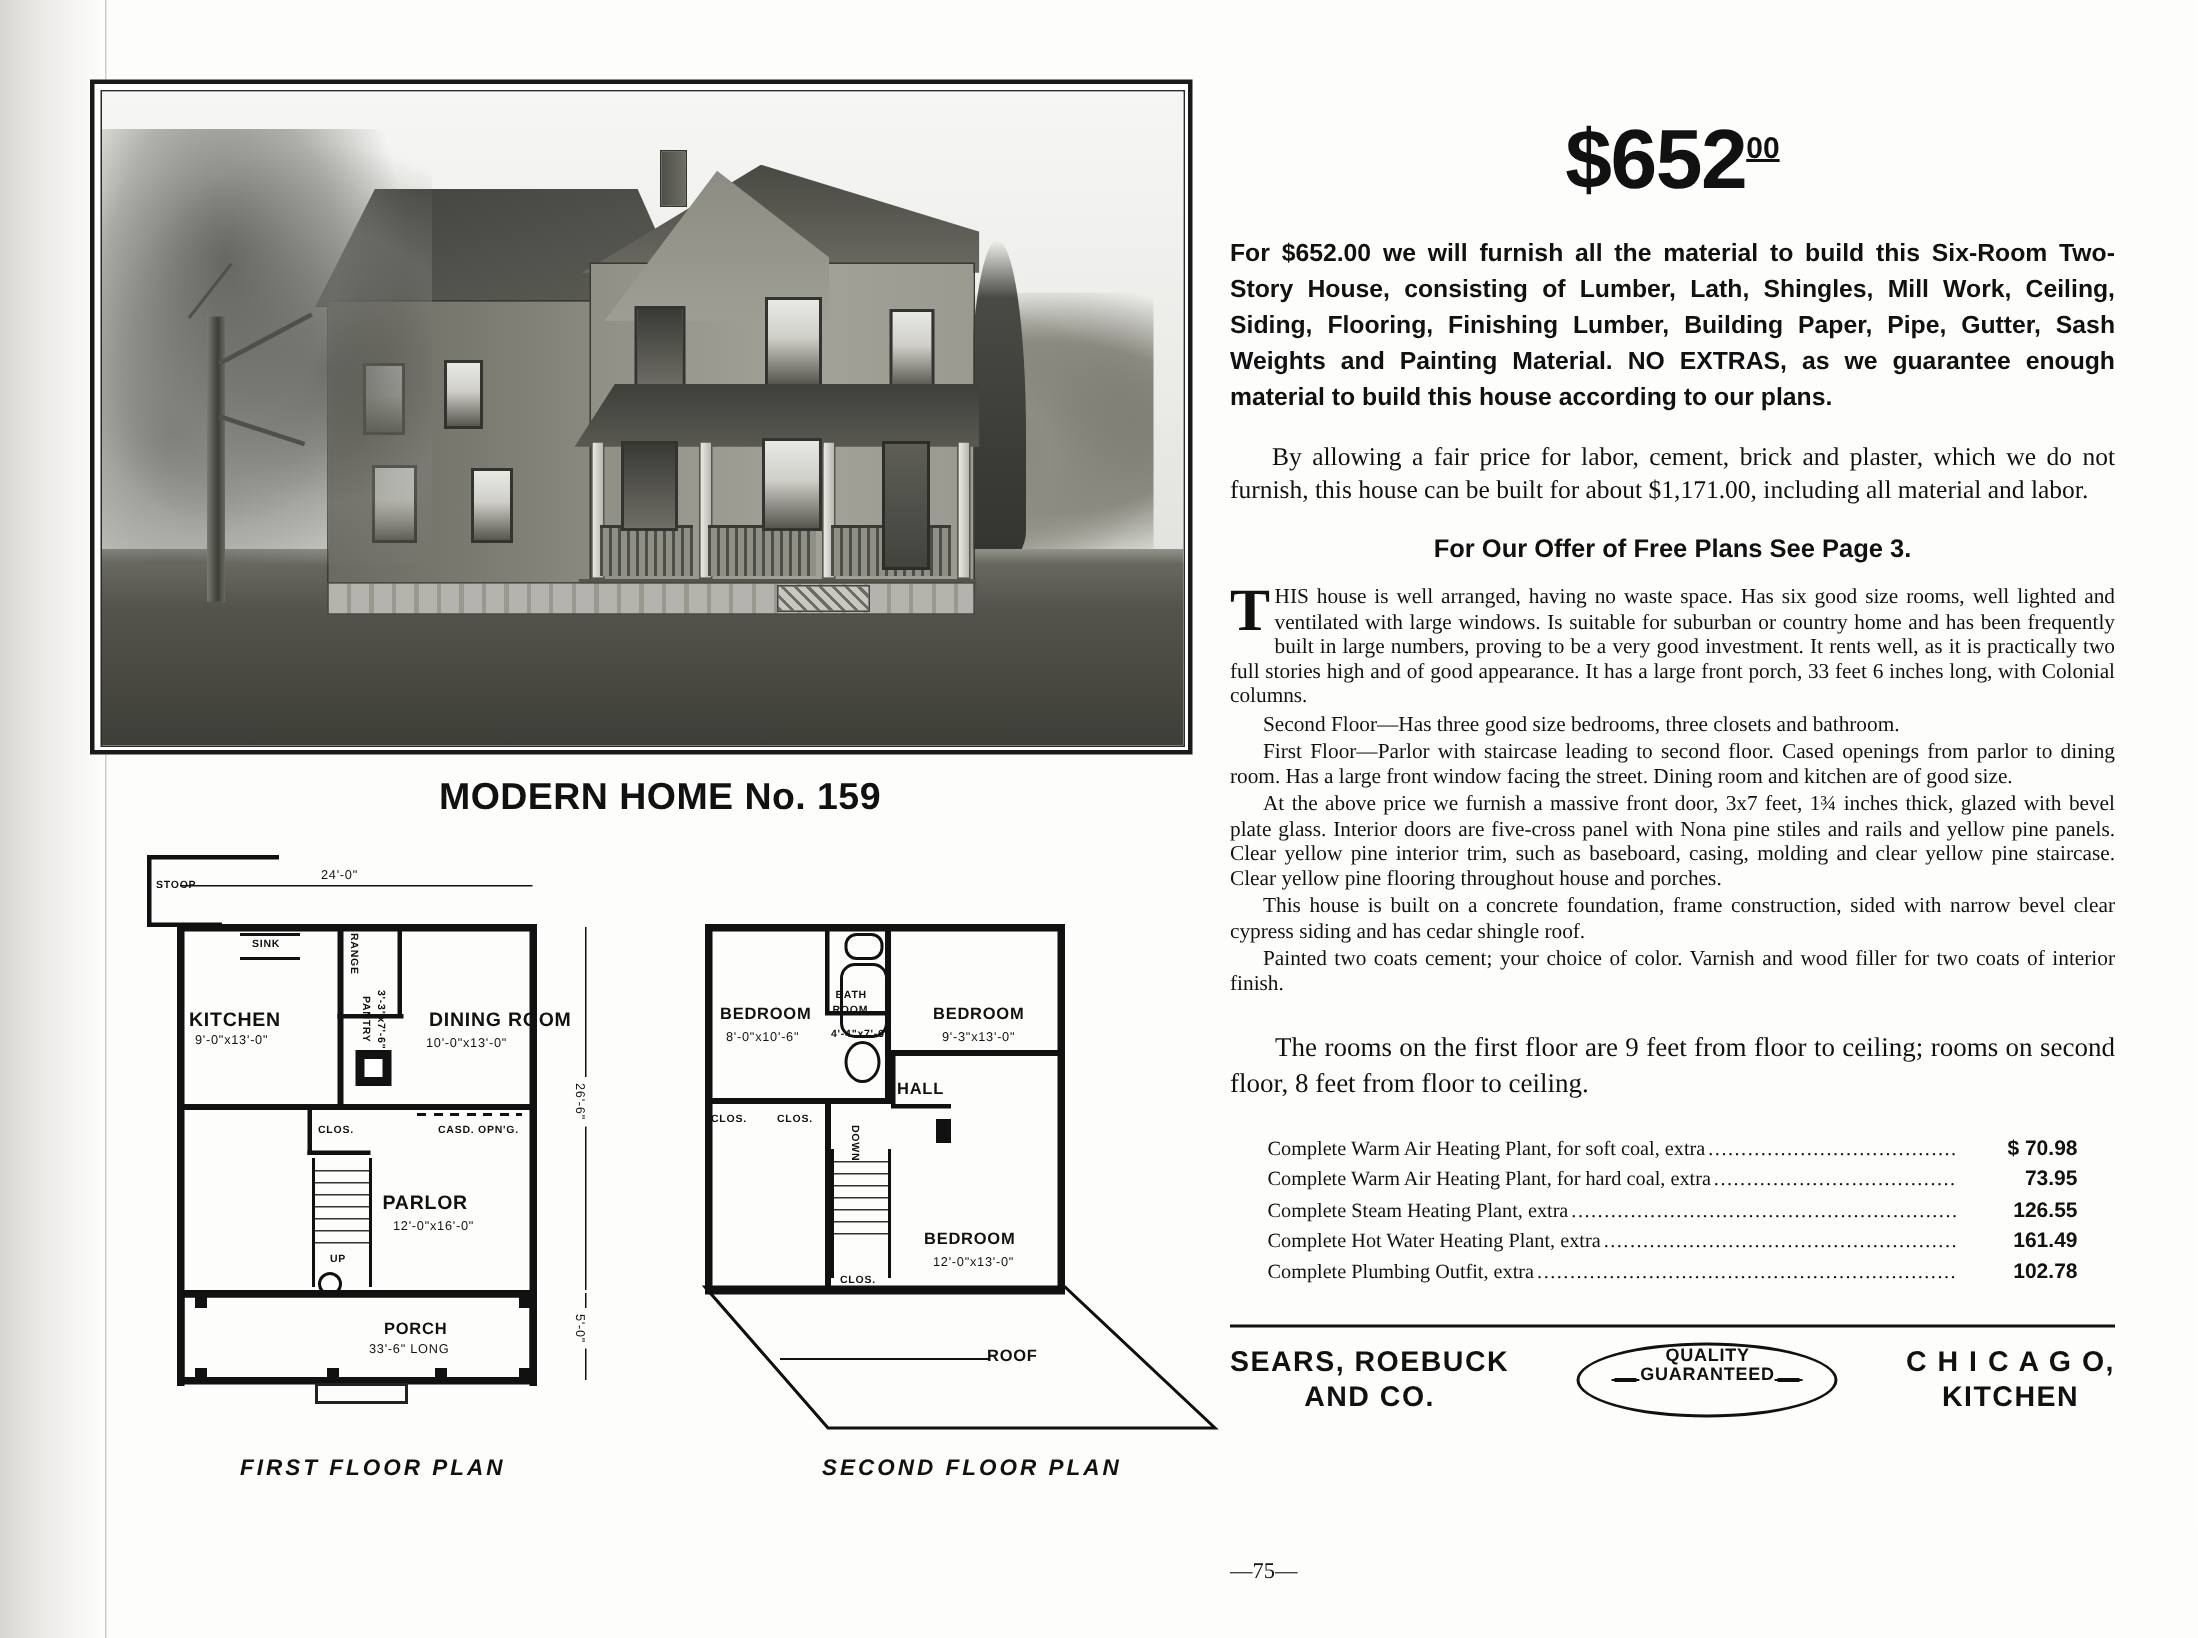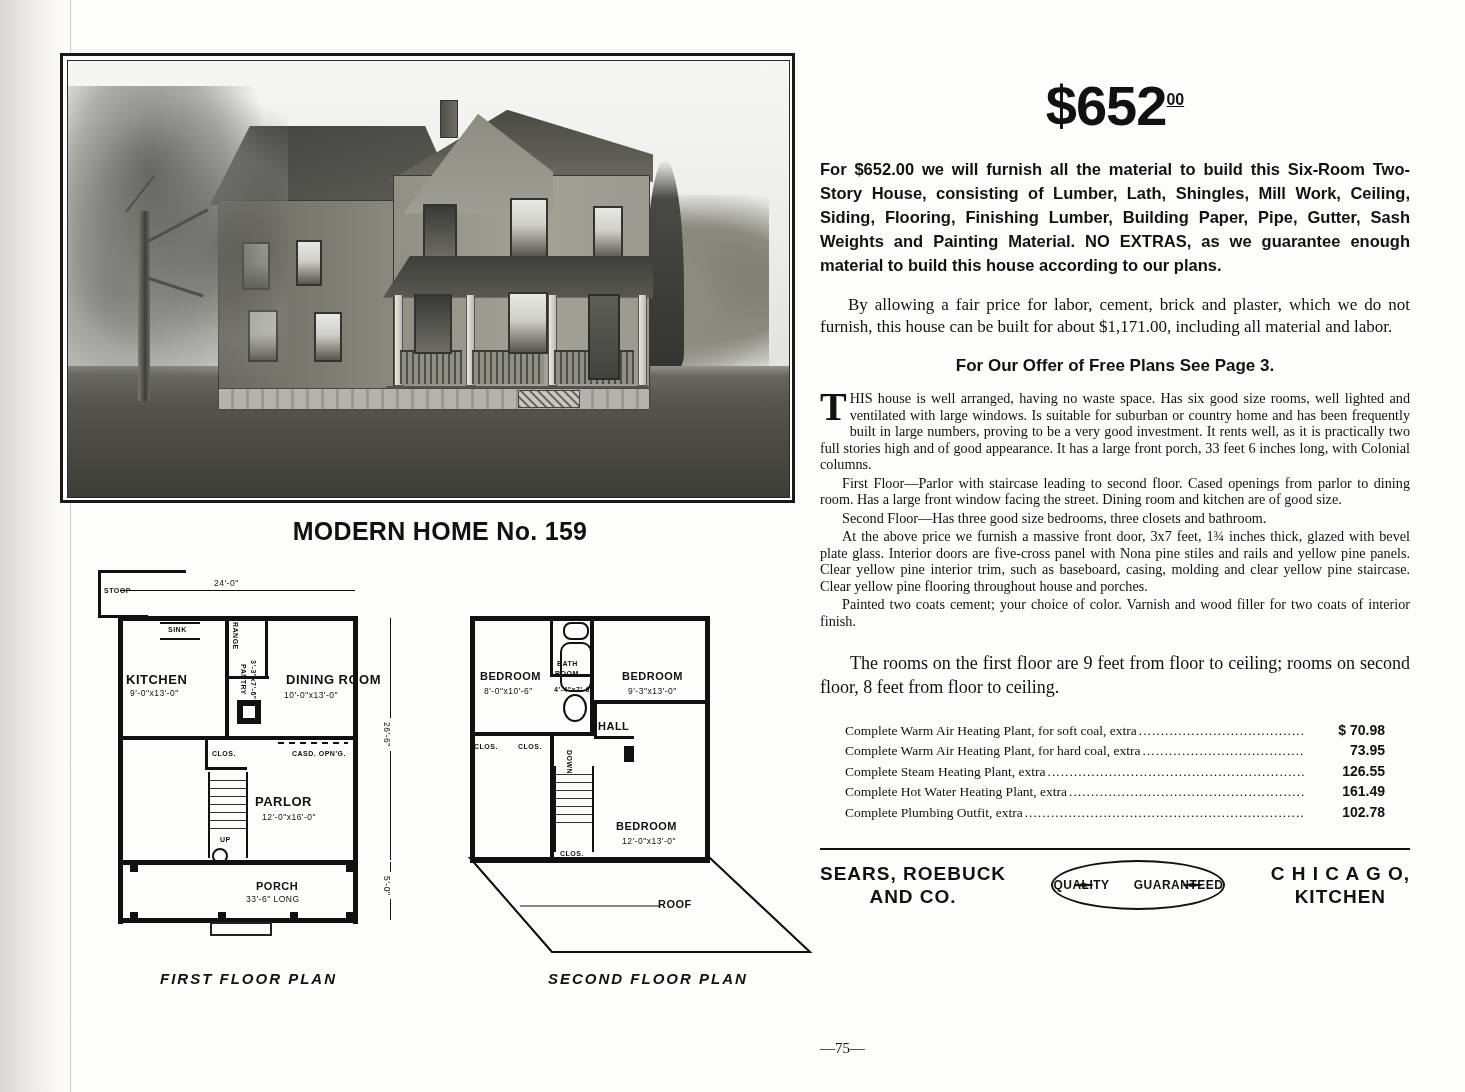--- a/index.html
+++ b/index.html
@@ -233,21 +233,21 @@
   .price {
     text-align: center;
     font-family: "Liberation Sans", sans-serif;
     font-weight: bold;
     font-size: 56px;
     letter-spacing: -1px;
     line-height: 1;
     margin-bottom: 24px;
   }
   .price sup {
-    font-size: 16px;
+    font-size: 20px;
     vertical-align: super;
     text-decoration: underline;
     letter-spacing: 0;
   }
   .lead {
     font-family: "Liberation Sans", sans-serif;
     font-weight: bold;
     font-size: 16.5px;
     line-height: 1.45;
     text-align: justify;
@@ -345,22 +345,22 @@
   .footer-left, .footer-right {
     font-size: 19px;
     line-height: 1.25;
     letter-spacing: 1px;
     text-align: center;
   }
   .seal {
     width: 170px; height: 46px;
     border: 2px solid #111;
     border-radius: 50%;
-    display: flex; flex-direction: row;
-    align-items: center; justify-content: space-between;
+    display: flex; flex-direction: column;
+    align-items: center; justify-content: flex-start;
     background:
       radial-gradient(ellipse at 18% 50%, #111 0 9px, rgba(0,0,0,0) 10px),
       radial-gradient(ellipse at 82% 50%, #111 0 9px, rgba(0,0,0,0) 10px);
     position: relative;
   }
   .seal span {
     font-size: 12px;
     letter-spacing: .5px;
     line-height: 1.05;
     font-family: "Liberation Sans", sans-serif;
@@ -591,23 +591,24 @@
     <div class="lead">For $652.00 we will furnish all the material to build this Six-Room Two-Story House, consisting of Lumber, Lath, Shingles, Mill Work, Ceiling, Siding, Flooring, Finishing Lumber, Building Paper, Pipe, Gutter, Sash Weights and Painting Material.  NO EXTRAS, as we guarantee enough material to build this house according to our plans.</div>
 
     <div class="para-serif">By allowing a fair price for labor, cement, brick and plaster, which we do not furnish, this house can be built for about $1,171.00, including all material and labor.</div>
 
     <div class="offer">For Our Offer of Free Plans See Page 3.</div>
 
     <div class="body-block">
       <p class="dropcap-p">
         <span class="dropcap">T</span><span>HIS house is well arranged, having no waste space.  Has six good size rooms, well lighted and ventilated with large windows.  Is suitable for suburban or country home and has been frequently built in large numbers, proving to be a very good investment.  It rents well, as it is practically two full stories high and of good appearance. It has a large front porch, 33 feet 6 inches long, with Colonial columns.</span>
       </p>
+      <p class="ind">Second Floor—Has three good size bedrooms, three closets and bathroom.</p>
       <p class="ind">First Floor—Parlor with staircase leading to second floor.  Cased openings from parlor to dining room.  Has a large front window facing the street.  Dining room and kitchen are of good size.</p>
-      <p class="ind">Second Floor—Has three good size bedrooms, three closets and bathroom.</p>
       <p class="ind">At the above price we furnish a massive front door, 3x7 feet, 1¾ inches thick, glazed with bevel plate glass.  Interior doors are five-cross panel with Nona pine stiles and rails and yellow pine panels.  Clear yellow pine interior trim, such as baseboard, casing, molding and clear yellow pine staircase.  Clear yellow pine flooring throughout house and porches.</p>
+      <p class="ind">This house is built on a concrete foundation, frame construction, sided with narrow bevel clear cypress siding and has cedar shingle roof.</p>
       <p class="ind">Painted two coats cement; your choice of color.  Varnish and wood filler for two coats of interior finish.</p>
     </div>
 
     <div class="ceiling">The rooms on the first floor are 9 feet from floor to ceiling; rooms on second floor, 8 feet from floor to ceiling.</div>
 
 
     <div class="extras">
       <div class="extras-row">
         <span class="extras-label">Complete Warm Air Heating Plant, for soft coal, extra</span>
         <span class="extras-dots">..................................................................</span>

